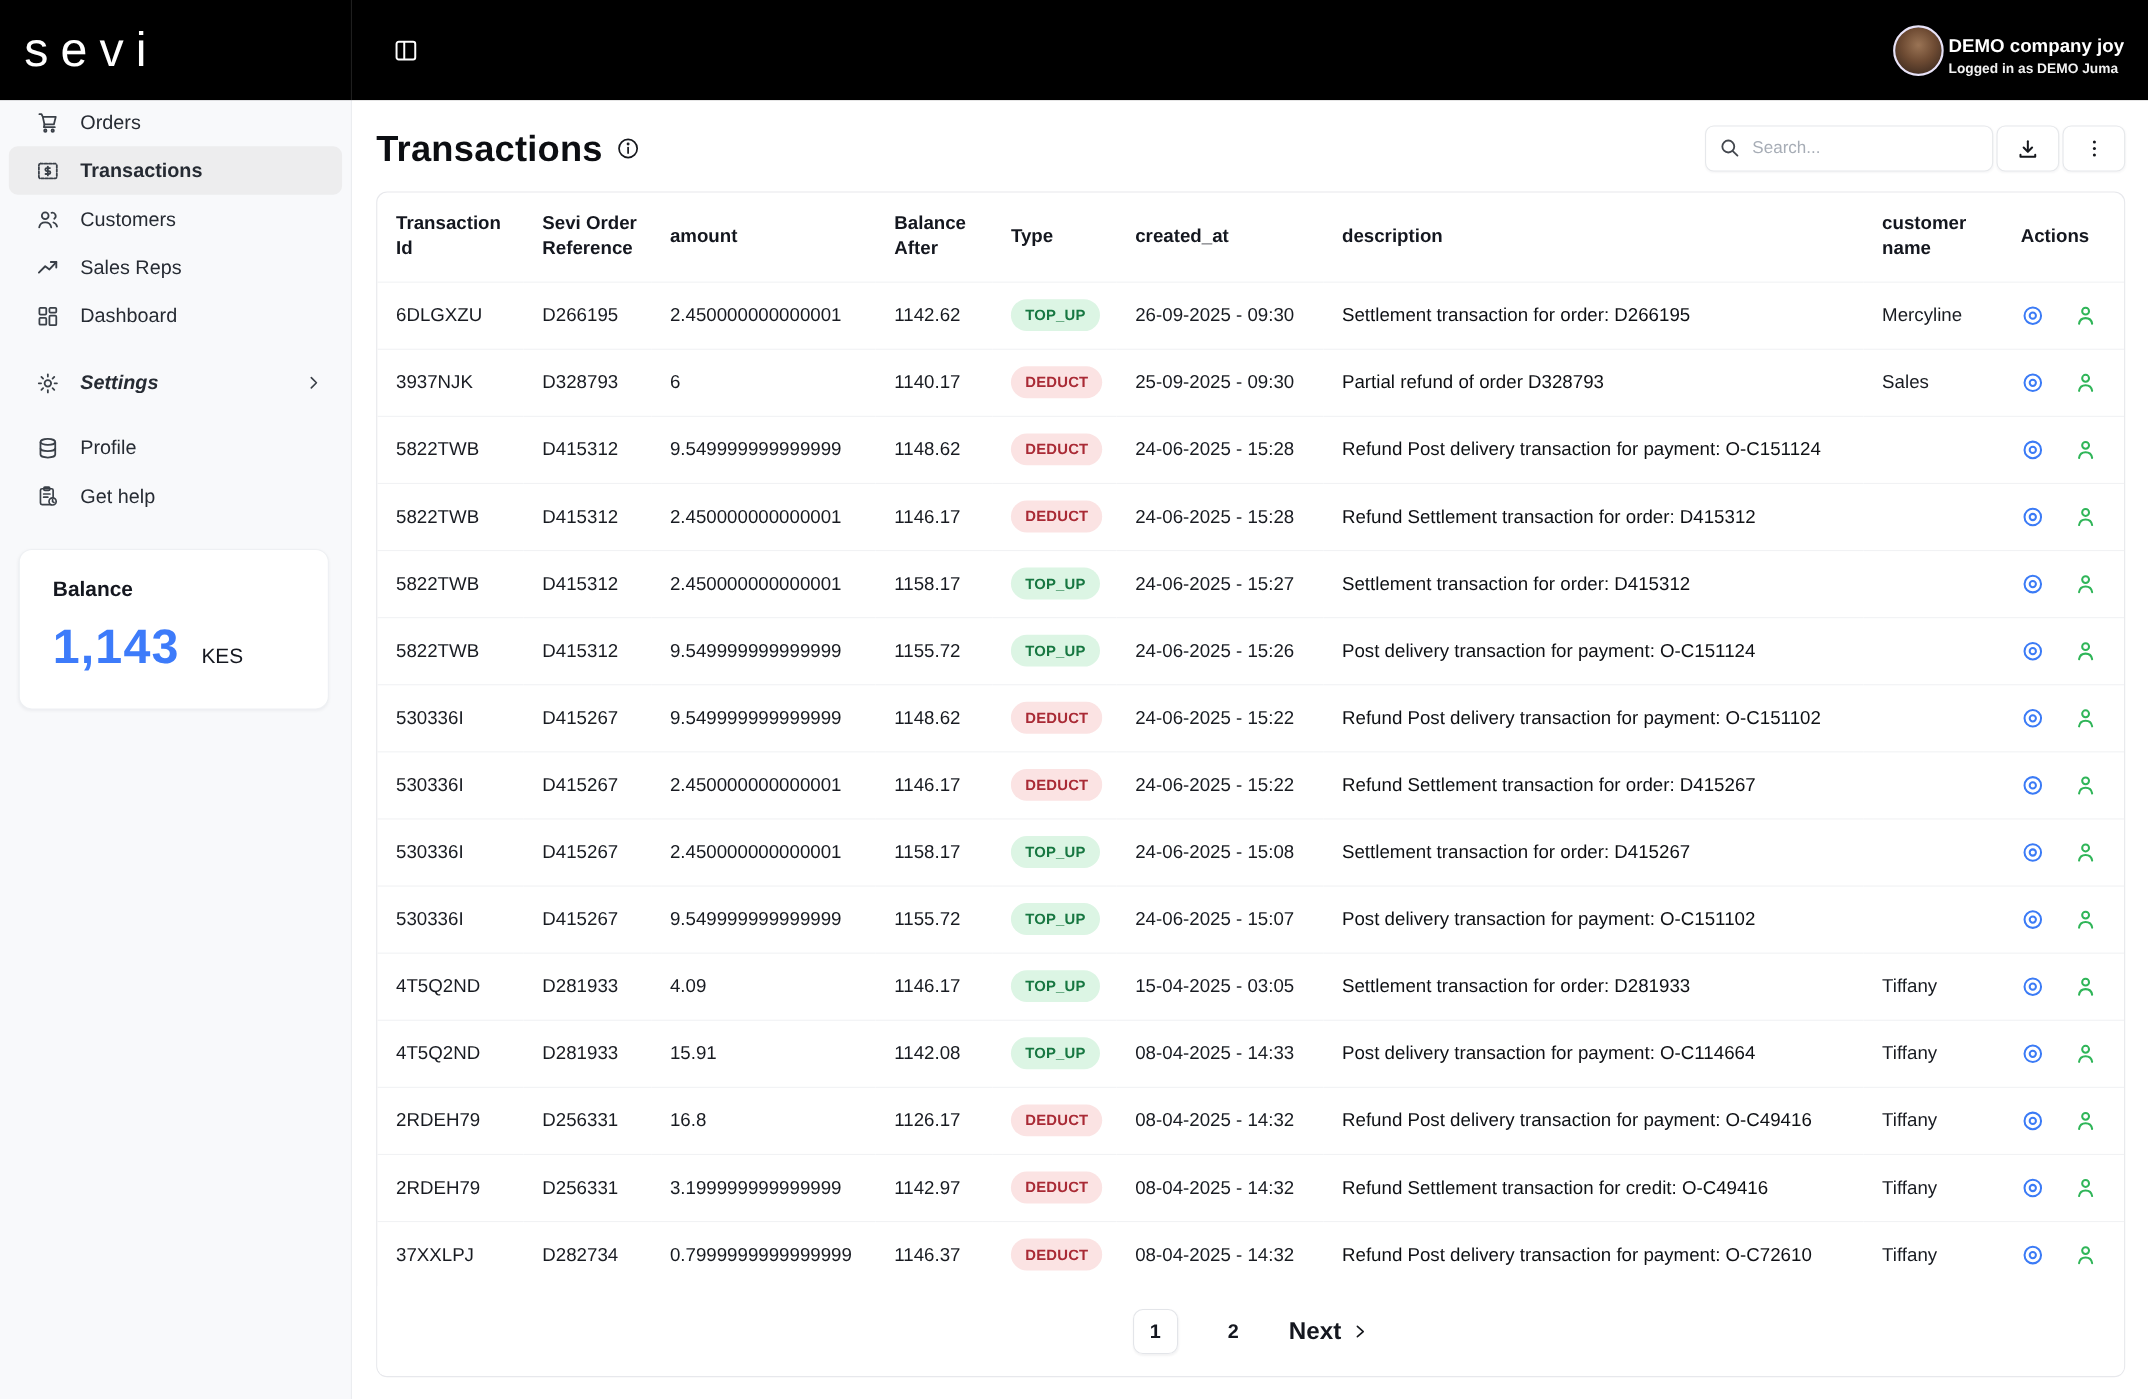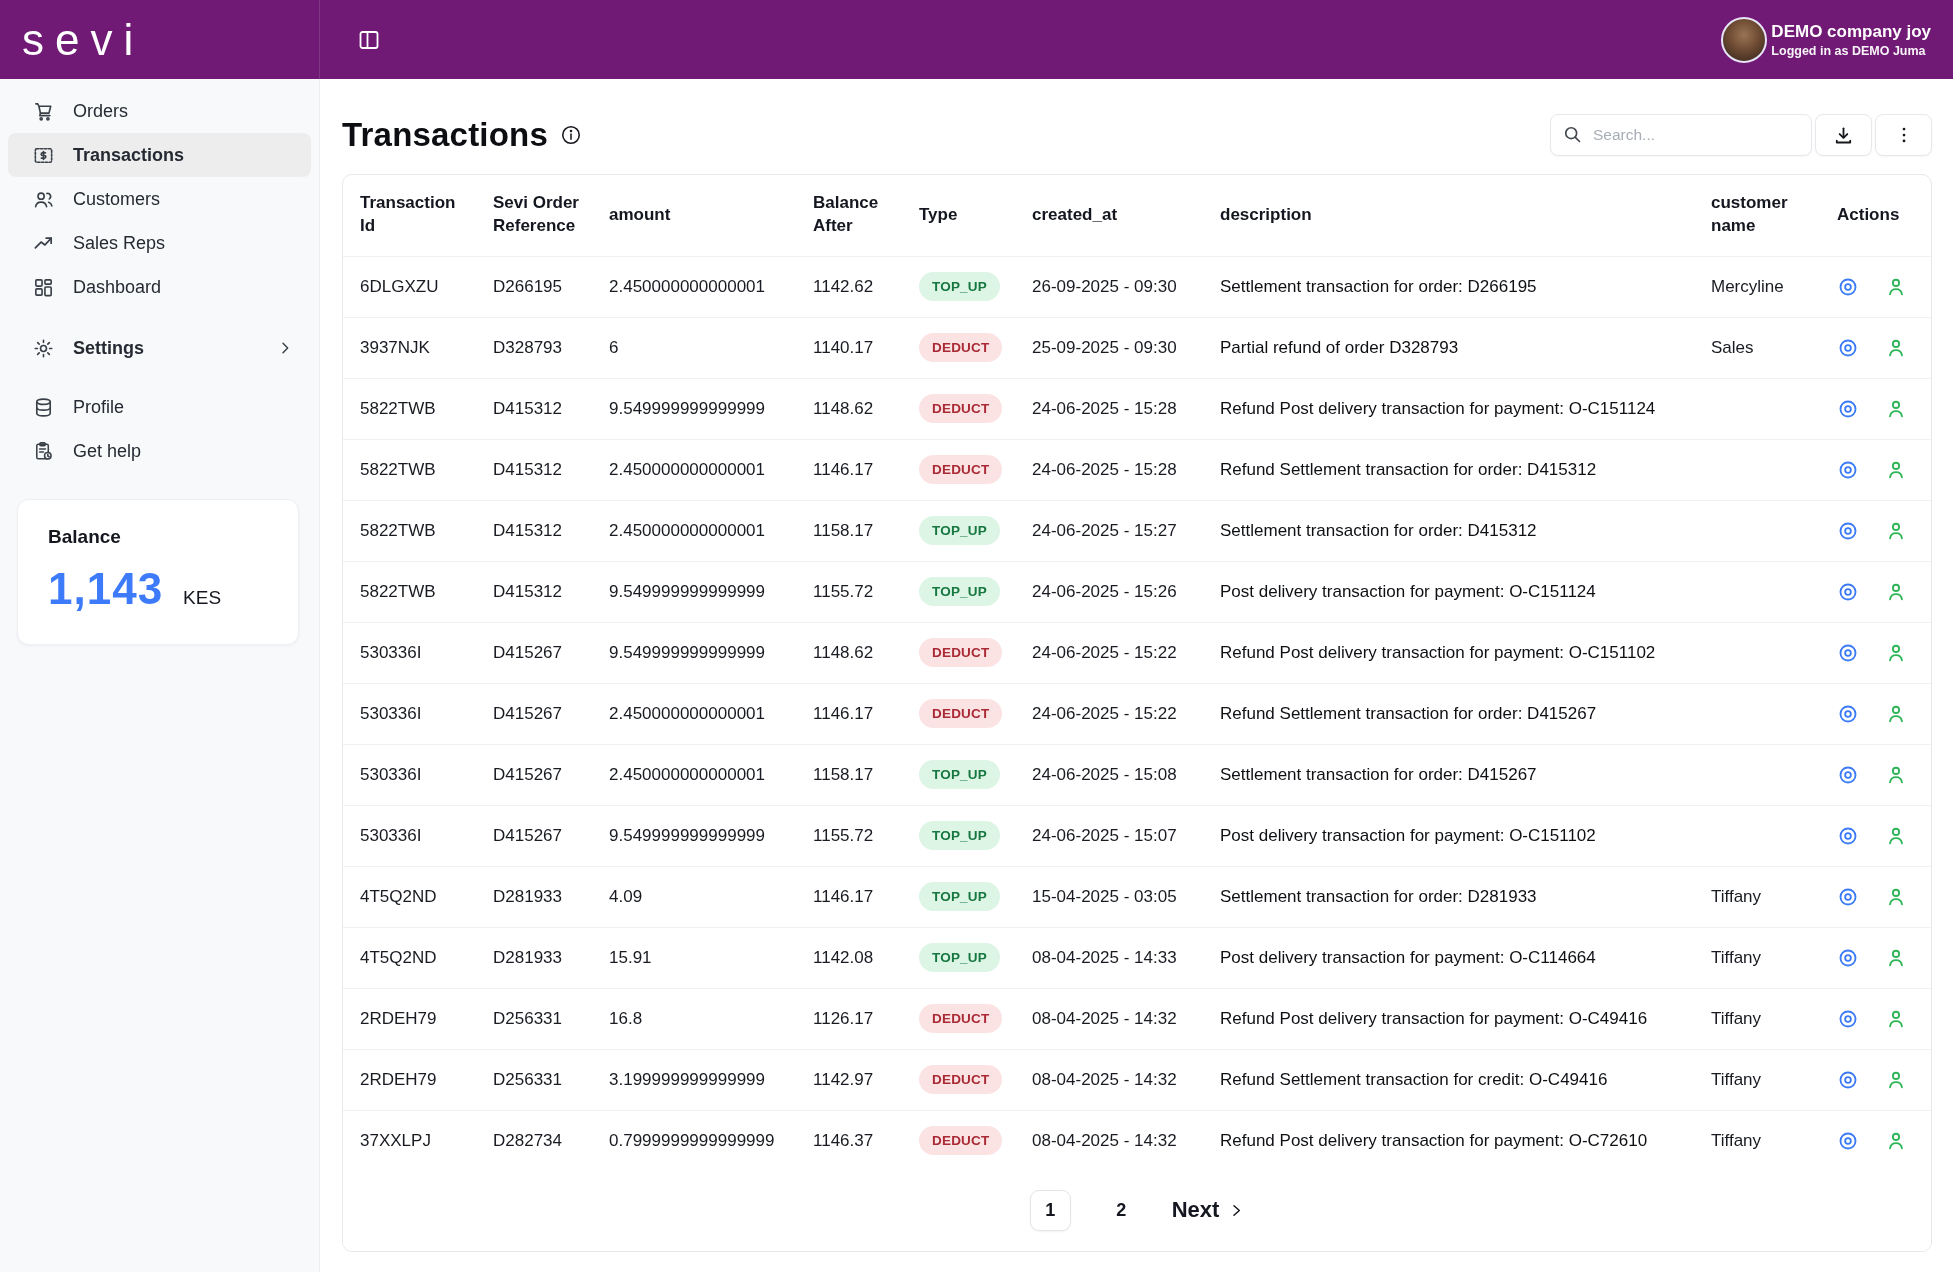--- a/index.html
+++ b/index.html
@@ -1,35 +1,35 @@
 <!DOCTYPE html>
 <html><head>
 <meta charset="utf-8">
 <style>
   * { margin:0; padding:0; box-sizing:border-box; }
   html,body { width:1953px; height:1272px; overflow:hidden; }
   body { font-family:"Liberation Sans", sans-serif; background:#ffffff; color:#14171f; }
 
   
-  .header { position:absolute; top:0; left:0; width:1953px; height:79px; background:#701a75; display:flex; align-items:center; z-index:5; }
+  .header { position:absolute; top:0; left:0; width:1953px; height:91px; background:#000000; display:flex; align-items:center; z-index:5; }
   .logo-area { width:320px; height:100%; display:flex; align-items:center; padding-left:22px; border-right:1px solid rgba(255,255,255,.12); }
   .logo { color:#fff; font-size:44px; font-weight:500; letter-spacing:11px; line-height:1; }
   .panel-toggle { margin-left:32px; width:34px; height:34px; display:flex; align-items:center; justify-content:center; cursor:pointer; }
-  .header-right { margin-left:auto; margin-right:22px; display:flex; align-items:center; gap:4px; }
+  .header-right { margin-left:auto; margin-right:22px; display:flex; align-items:flex-end; gap:4px; }
   .avatar { width:46px; height:46px; border-radius:50%; background:radial-gradient(circle at 50% 38%, #9a7455 0%, #6e4b33 45%, #2e211a 100%); border:2px solid #e8e3f8; }
   .user-meta { color:#fff; }
   .user-name { font-size:17px; font-weight:700; line-height:1.25; }
   .user-sub { font-size:12.5px; font-weight:600; opacity:.95; margin-top:2px; }
 
   
   .sidebar { position:absolute; top:79px; left:0; width:320px; bottom:0; background:#f8f9fb; border-right:1px solid #ebedf0; padding-top:10px; }
   .side-item { height:44px; display:flex; align-items:center; gap:18px; padding:0 18px 0 24px; margin:0 8px; border-radius:8px; font-size:18px; color:#262b33; cursor:pointer; position:relative; }
   .side-item svg { width:23px; height:23px; stroke:#3a4048; flex:0 0 auto; }
   .side-item.active { background:#ededee; font-weight:700; }
-  .side-item.bold { font-weight:700; }
+  .side-item.bold { font-weight:700;font-style:italic; }
   .side-item .chev { margin-left:auto; width:16px; height:16px; stroke:#3a4048; }
   .side-gap-lg { height:17px; } .side-gap-md { height:15px; }
 
   .balance-card { margin:26px 20px 0 17px; width:282px; background:#ffffff; border:1px solid #eef0f3; border-radius:12px; box-shadow:0 1px 3px rgba(20,20,40,.05); padding:26px 30px 30px 30px; }
   .balance-title { font-size:19px; font-weight:700; color:#14171f; }
   .balance-row { margin-top:16px; display:flex; align-items:baseline; gap:20px; }
   .balance-amount { font-size:44px; font-weight:800; color:#3d7bfa; letter-spacing:1px; }
   .balance-currency { font-size:19px; font-weight:400; color:#14171f; }
 
   

